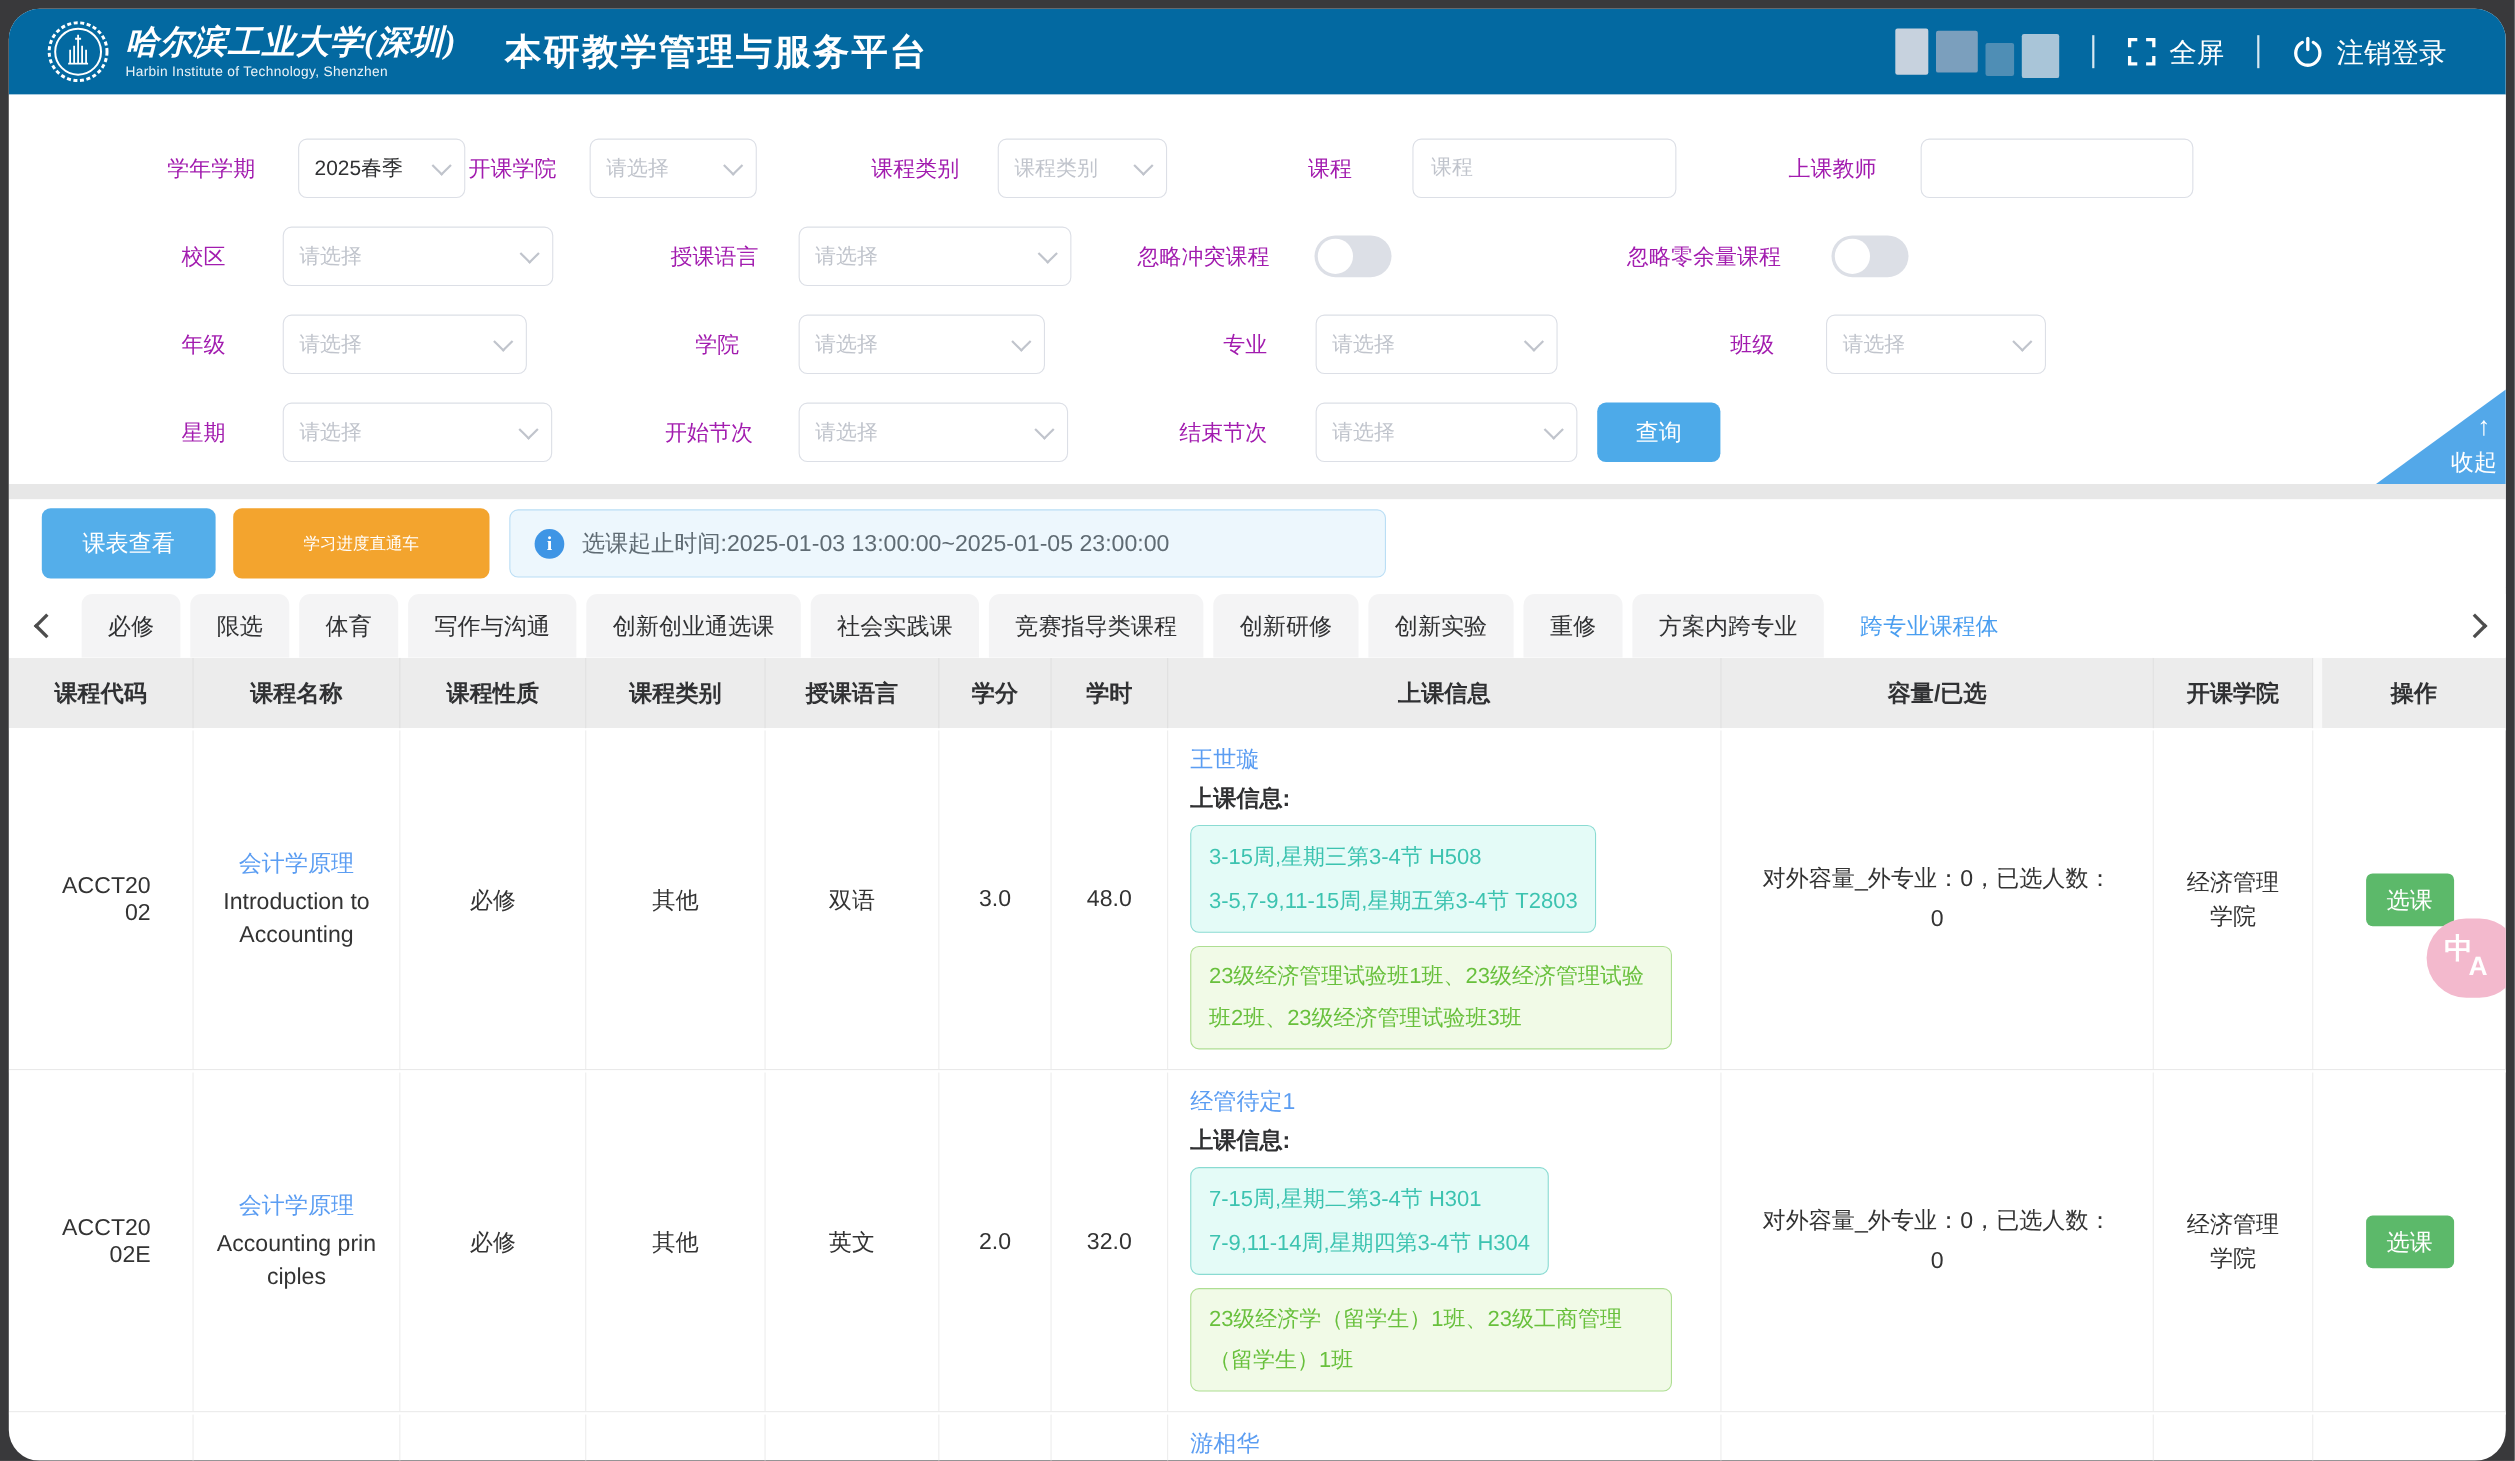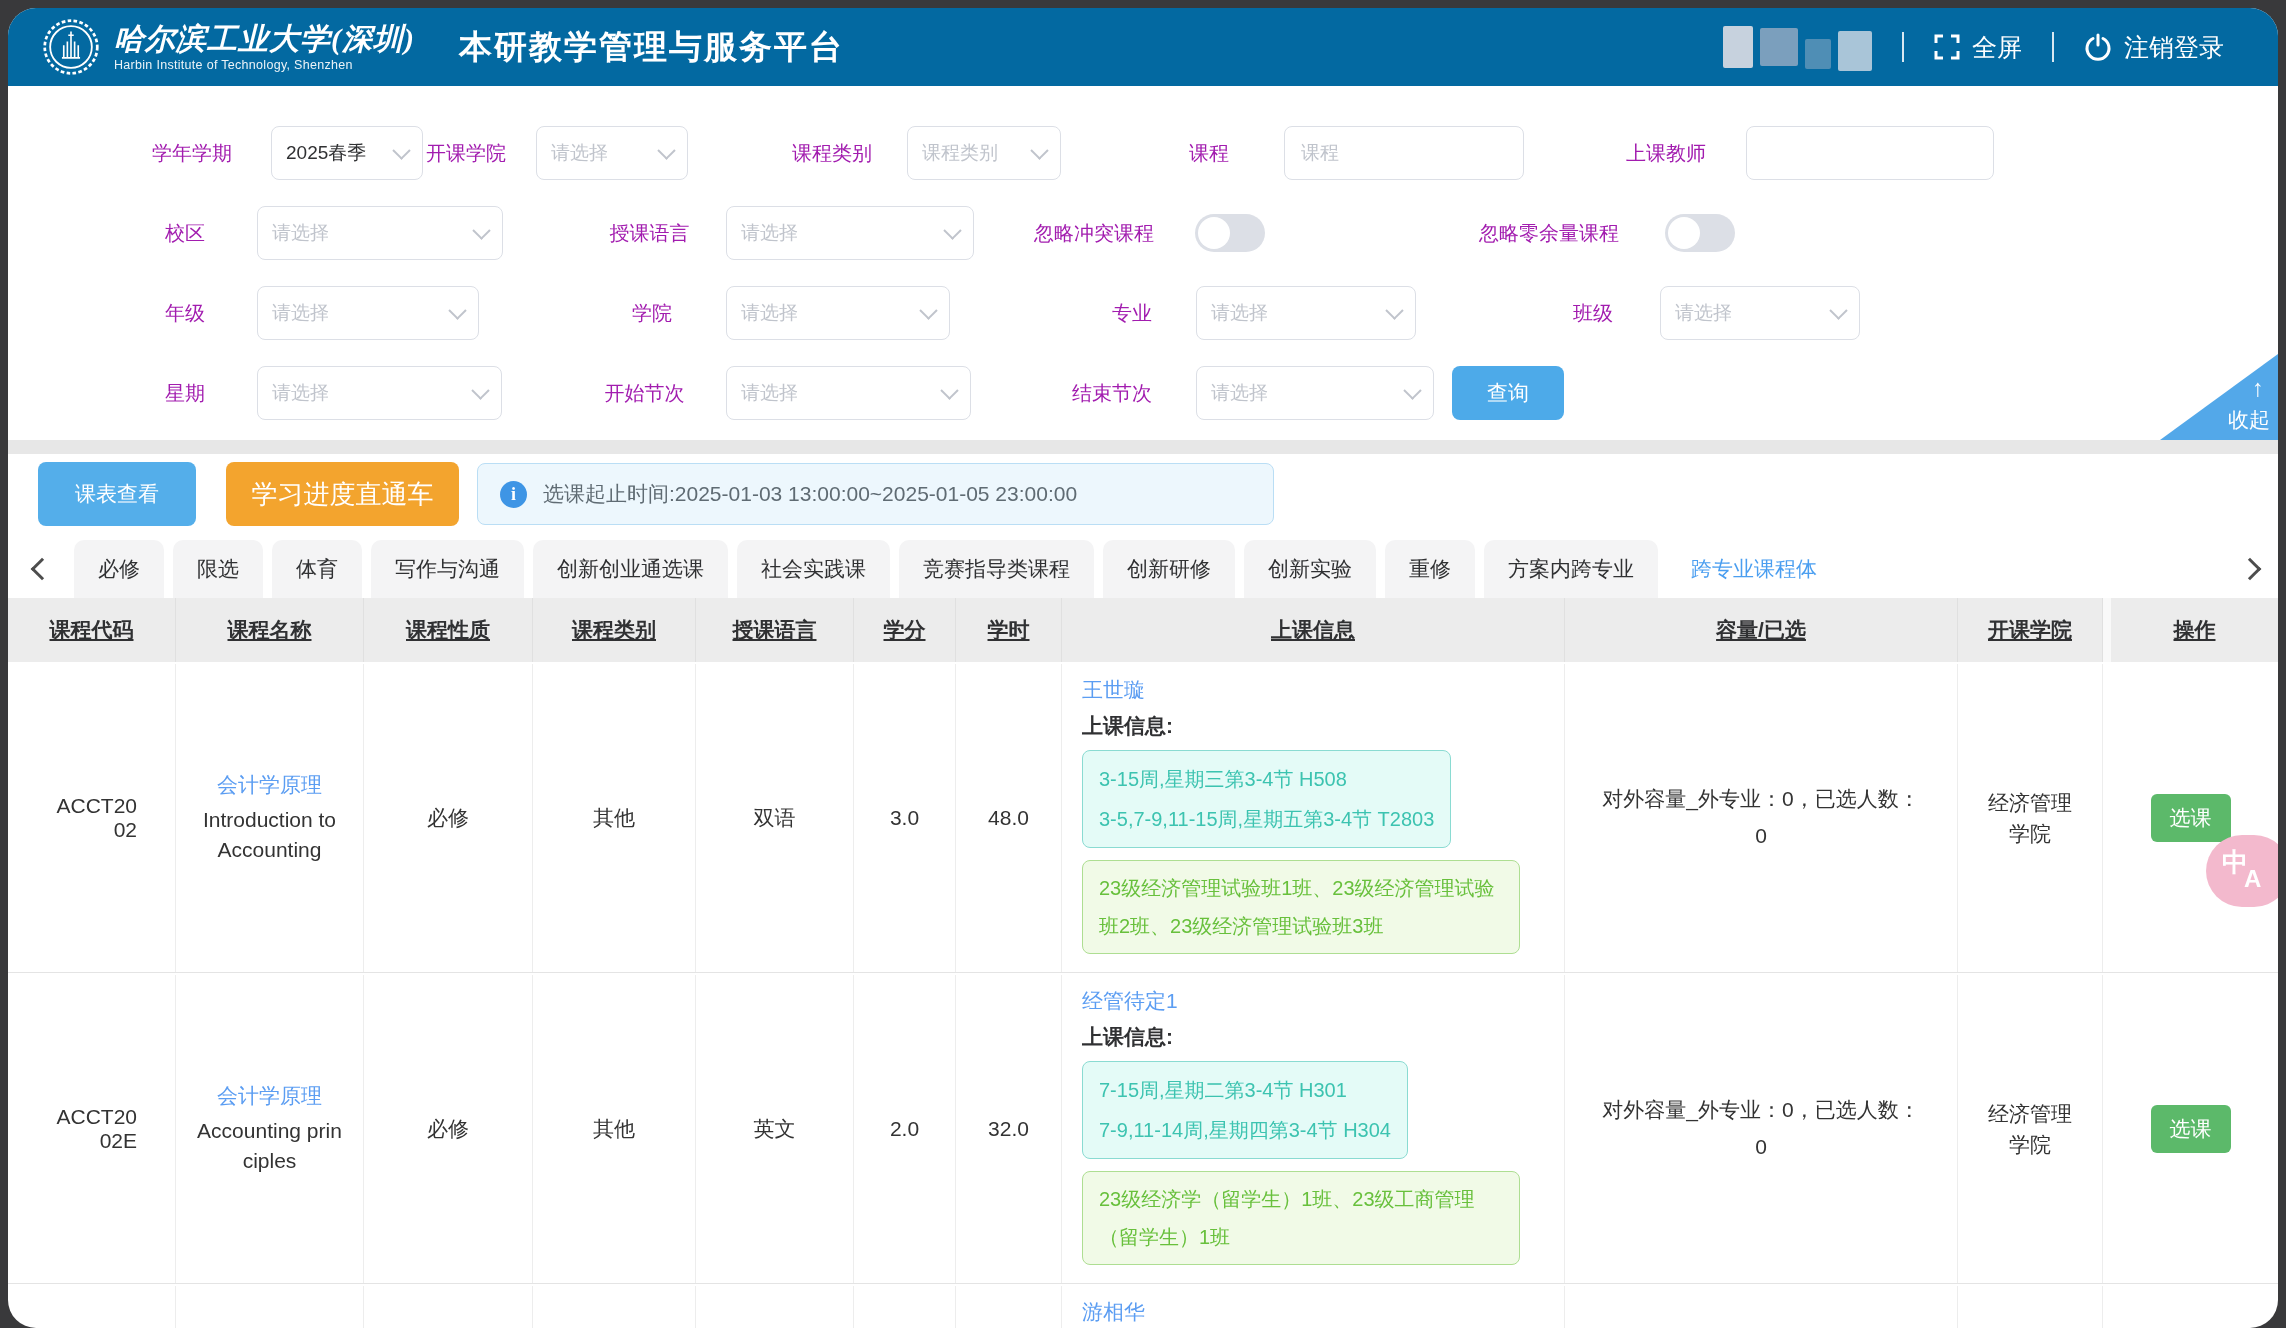--- a/index.html
+++ b/index.html
@@ -40,41 +40,41 @@
   .toggle::after{content:"";position:absolute;left:3px;top:3px;width:32px;height:32px;border-radius:50%;background:#fff;}
   .search-btn{position:absolute;left:1444px;top:280px;width:112px;height:54px;background:#4daae9;color:#fff;font-size:21px;border:none;border-radius:8px;cursor:pointer;}
   .collapse-corner{position:absolute;right:0;bottom:0;width:0;height:0;border-left:118px solid transparent;border-bottom:86px solid #53a8e9;cursor:pointer;}
   .collapse-txt{position:absolute;right:8px;bottom:6px;color:#fff;font-size:21px;}
   .collapse-arrow{position:absolute;right:14px;bottom:38px;color:#fff;font-size:24px;font-weight:bold;}
   .panel-sep{height:14px;background:#e7e7e7;}
 
   
   .toolbar{height:80px;background:#fff;display:flex;align-items:center;padding-left:30px;box-sizing:border-box;}
   .btn-blue{width:158px;height:64px;background:#54aeea;color:#fff;font-size:21px;border:none;border-radius:8px;cursor:pointer;}
-  .btn-orange{width:233px;height:64px;background:#f3a42e;color:#fff;font-size:26px;border:none;border-radius:8px;margin-left:30px;cursor:pointer;}
+  .btn-orange{width:233px;height:64px;background:#f3a42e;color:#fff;font-size:15px;border:none;border-radius:8px;margin-left:16px;cursor:pointer;}
   .notice{margin-left:18px;width:797px;height:62px;background:#edf7fd;border:1px solid #badef5;border-radius:8px;display:flex;align-items:center;box-sizing:border-box;padding:0 22px;}
   .info-icon{width:27px;height:27px;border-radius:50%;background:#3e95e5;color:#fff;font-size:18px;font-weight:bold;display:flex;align-items:center;justify-content:center;flex:0 0 auto;font-family:"Liberation Serif",serif;}
   .notice-text{margin-left:16px;font-size:21px;color:#5f6b73;white-space:nowrap;}
 
   
   .tabbar{position:relative;height:64px;background:#fff;overflow:hidden;}
   .tab-scroll{position:absolute;left:66px;right:46px;top:6px;bottom:0;display:flex;gap:9px;overflow:hidden;white-space:nowrap;}
   .tab{height:58px;padding:0 24px;background:#f4f4f5;border-radius:10px 10px 0 0;display:flex;align-items:center;font-size:21px;color:#303133;cursor:pointer;flex:0 0 auto;}
   .tab.active{background:#fff;color:#4a9ef0;}
   .tab-nav{position:absolute;top:6px;width:56px;height:58px;background:#fff;display:flex;align-items:center;justify-content:center;cursor:pointer;z-index:2;}
   .tab-nav.left{left:6px;}
   .tab-nav.right{right:0;}
   .chev{width:13px;height:13px;border-right:3px solid #4d4d4d;border-bottom:3px solid #4d4d4d;}
   .chev.l{transform:rotate(135deg);}
   .chev.r{transform:rotate(-45deg);}
 
   
   .grid{display:grid;grid-template-columns:168px 188px 169px 163px 158px 102px 106px 503px 393px 145px 1fr;}
   .thead{background:#ececec;height:64px;}
-  .th{display:flex;align-items:center;justify-content:center;font-size:21px;font-weight:bold;color:#303133;border-right:1px solid #e0e0e0;text-decoration:underline;}
+  .th{display:flex;align-items:center;justify-content:center;font-size:21px;font-weight:bold;color:#303133;border-right:1px solid #e0e0e0;}
   .th:last-child{border-right:none;}
   .th.action-col{border-left:8px solid #f9f9f9;border-right:none;}
   .trow{border-top:2px solid #fff;border-bottom:1px solid #e4e4e4;min-height:258px;}
   .td{display:flex;flex-direction:column;align-items:center;justify-content:center;font-size:21px;color:#333;border-right:1px solid #ededed;box-sizing:border-box;padding:8px 10px;text-align:center;}
   .td:last-child{border-right:none;}
   .td.code{word-break:break-all;padding:8px 38px;text-align:right;}
   .td.name{padding:8px 20px;}
   .td.name .en{word-break:break-all;line-height:1.45;margin-top:6px;max-width:150px;}
   .link{color:#5b9df2;cursor:pointer;font-size:21px;}
   .td.info{align-items:flex-start;justify-content:flex-start;text-align:left;padding:12px 18px 12px 20px;}

